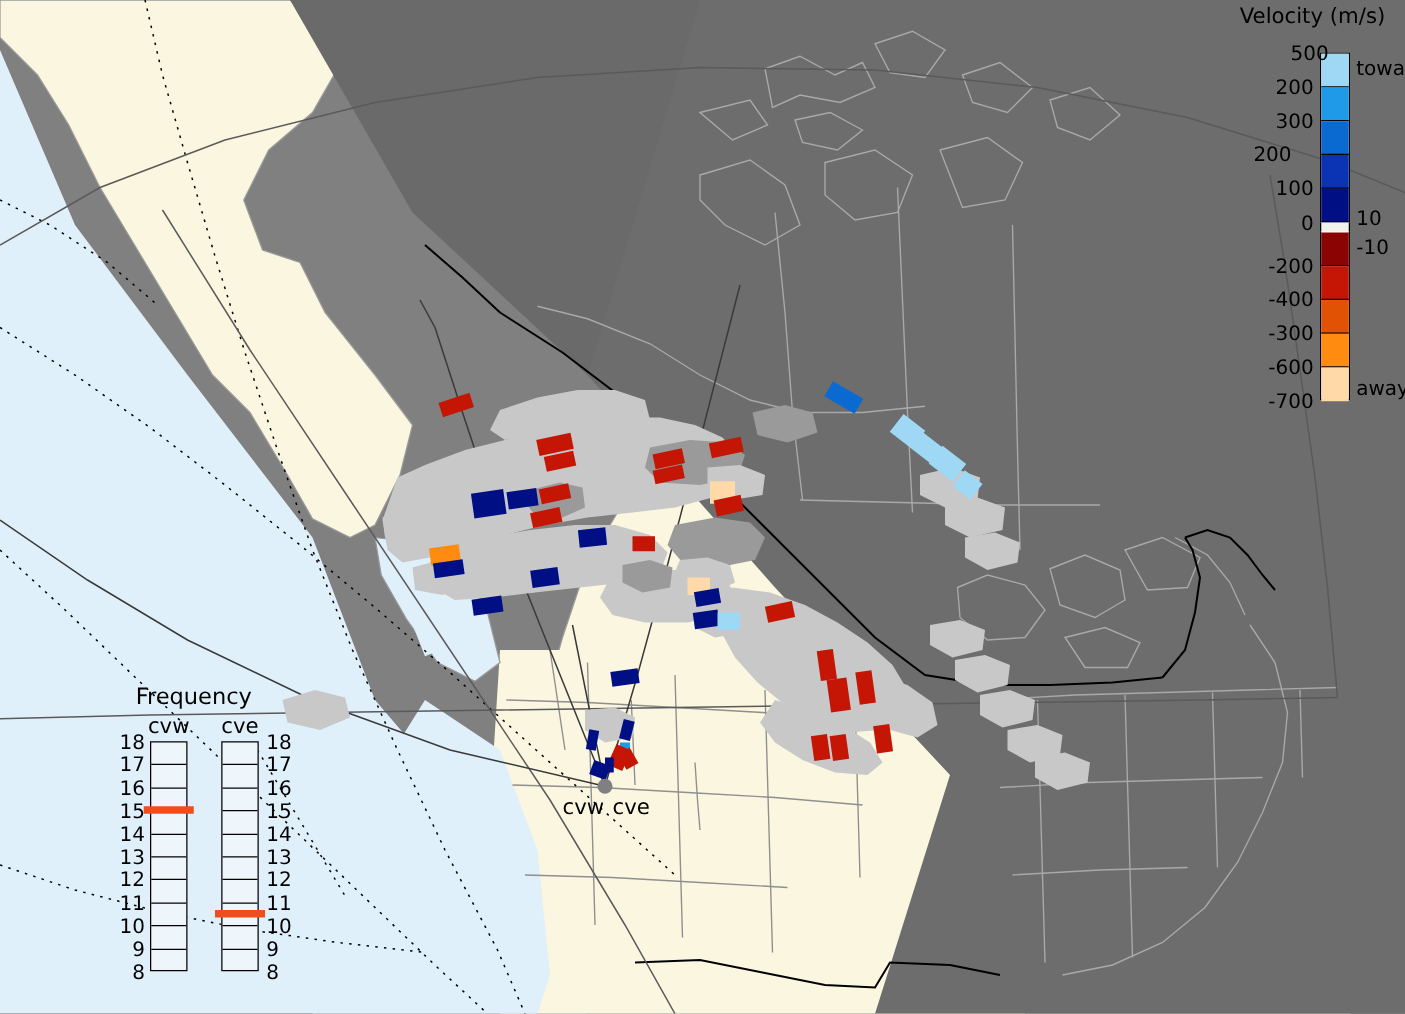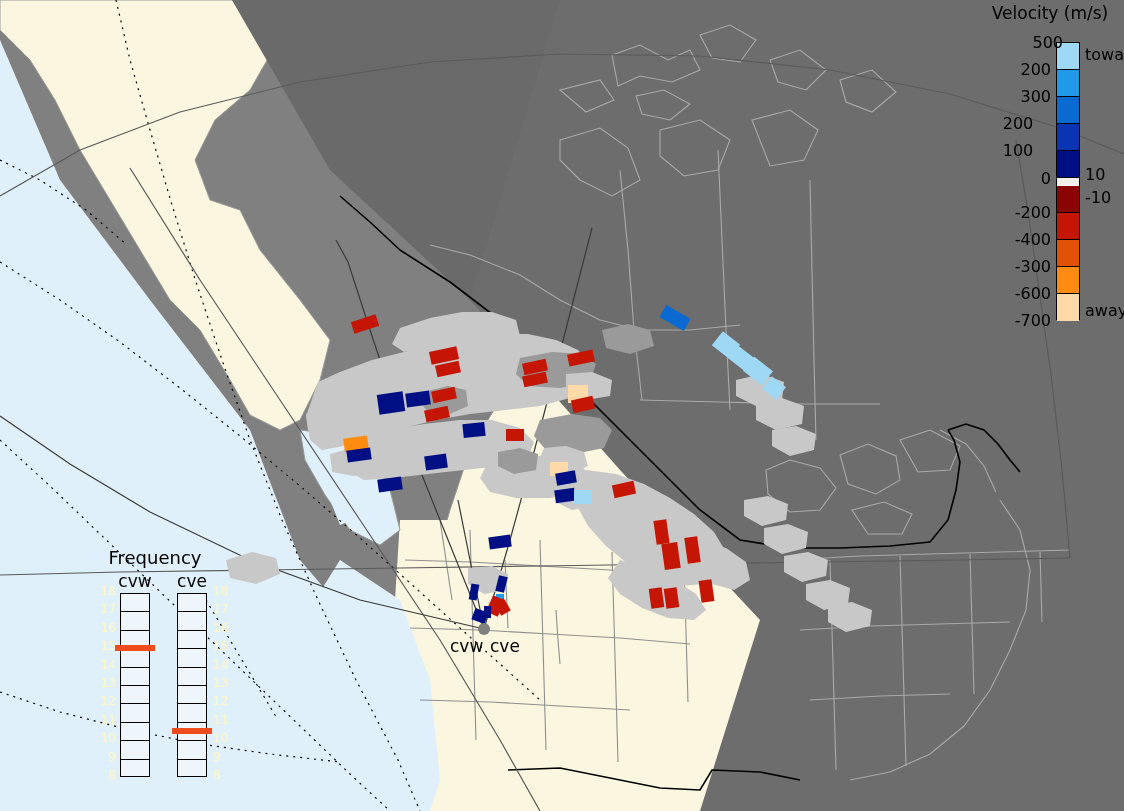--- a/index.html
+++ b/index.html
@@ -31,21 +31,21 @@
 
   
   #freqpanel{left:80px;top:545px;width:165px;height:250px;}
   #freqtitle{position:absolute;left:0;top:2px;width:150px;text-align:center;font-size:18px;color:#000;}
   .gaugewrap{position:absolute;top:26px;}
   .gaugename{position:absolute;top:0;width:60px;text-align:center;font-size:17px;color:#000;}
   .gaugebox{position:absolute;top:22px;width:30px;height:184px;border:1px solid #000;
             box-sizing:border-box;background:#eef6fc;}
   .gaugecell{position:absolute;left:0;width:28px;border-bottom:1px solid #000;box-sizing:border-box;}
   .gaugecell.last{border-bottom:none;}
-  .gaugetick{position:absolute;font-size:12px;color:#fef9c3;transform:translateY(-9px);white-space:nowrap;}
+  .gaugetick{position:absolute;font-size:16px;color:#000000;transform:translateY(-9px);white-space:nowrap;}
   .gmark{position:absolute;height:6px;background:#f04d1e;}
 
   
   .sitelabel{position:absolute;font-size:17px;color:#000;white-space:nowrap;}
 </style>
 </head>
 <body>
 
 <div id="stage">
 
@@ -274,21 +274,21 @@
         <div class="velband" style="top: 196.7px; height: 27.1px; background: rgb(226, 82, 5);"></div>
         <div class="velband" style="top: 223.8px; height: 27.1px; background: rgb(255, 140, 16);"></div>
         <div class="velband last" style="top: 250.9px; height: 27.1px; background: rgb(255, 217, 168);"></div>
       </div>
     <div id="velzero" style="top: 177.5px; height: 7px;"></div>
     <div id="velticks">
         <div class="veltick" style="top: 42px; left: 22px; width: 66px;">500</div>
         <div class="veltick" style="top: 69.1px; left: 10px; width: 66px;">200</div>
         <div class="veltick" style="top: 96.2px; left: 10px; width: 66px;">300</div>
         <div class="veltick" style="top: 123.3px; left: 10px; width: 66px; text-align: center;">200</div>
-        <div class="veltick" style="top: 150.4px; left: 10px; width: 66px; text-align: center;">100</div>
+        <div class="veltick" style="top: 150.4px; left: 10px; width: 66px;">100</div>
         <div class="veltick" style="top: 177.5px; left: 10px; width: 66px;">0</div>
         <div class="veltick" style="top: 211.6px; left: 10px; width: 66px;">-200</div>
         <div class="veltick" style="top: 238.7px; left: 10px; width: 66px;">-400</div>
         <div class="veltick" style="top: 265.8px; left: 10px; width: 66px;">-300</div>
         <div class="veltick" style="top: 292.9px; left: 10px; width: 66px;">-600</div>
         <div class="veltick" style="top: 320px; left: 10px; width: 66px;">-700</div>
       </div>
     <div id="vellabels">
         <div class="vellabel" style="top: 54px;">toward</div>
         <div class="vellabel" style="top: 173.5px;">10</div>

